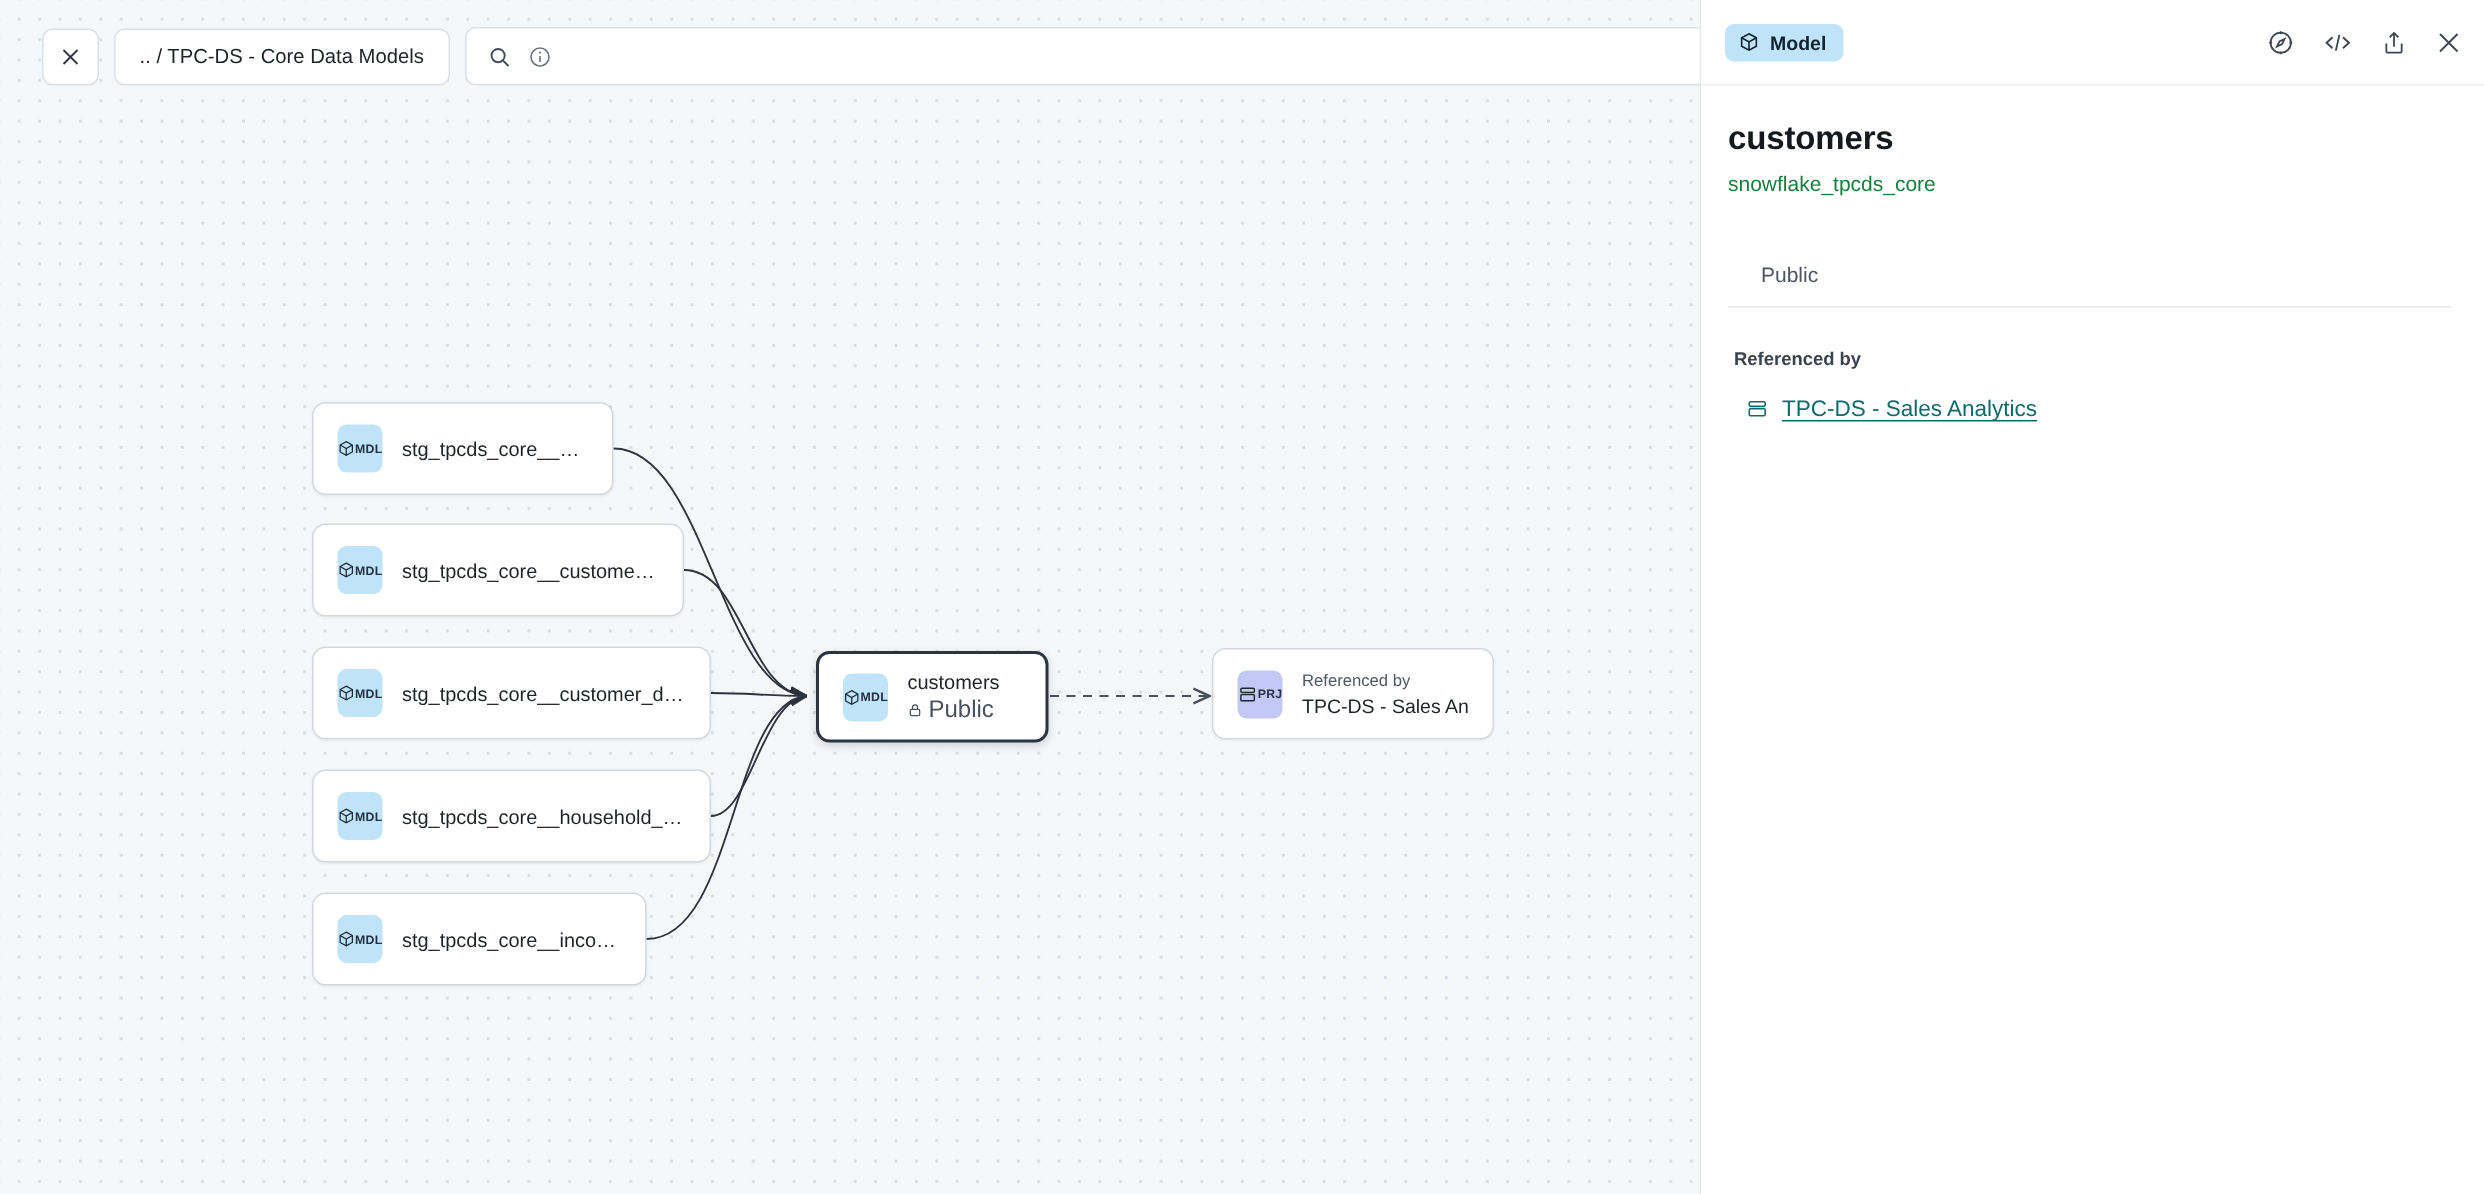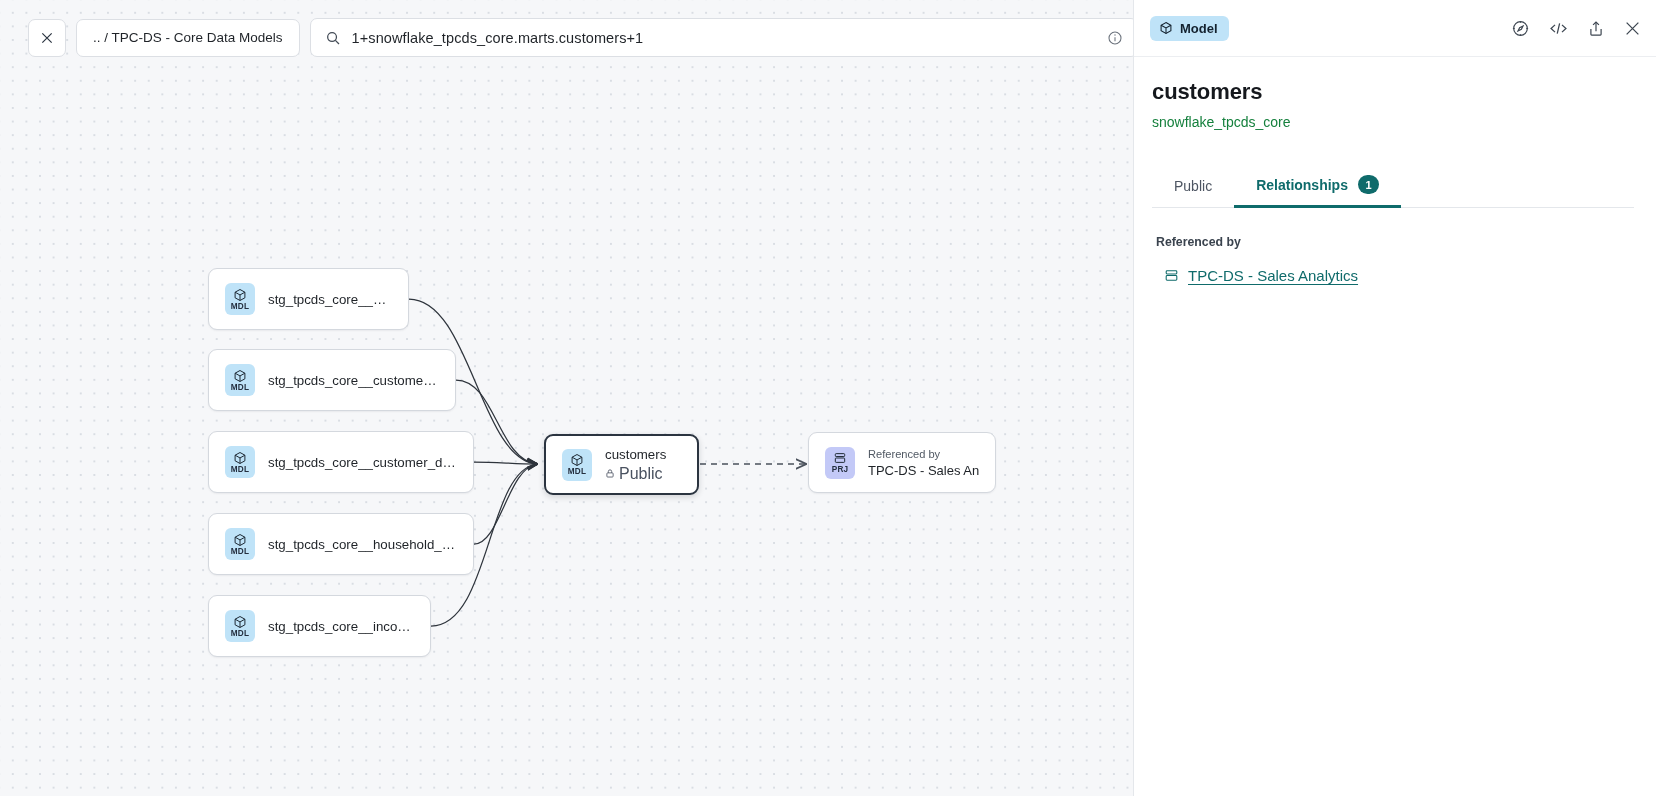--- a/index.html
+++ b/index.html
@@ -67,21 +67,21 @@
     z-index: 5;
   }
   .node.selected {
     border: 2px solid #2b3440;
     box-shadow: 0 2px 6px rgba(20,24,30,.16);
   }
   .badge {
     flex: 0 0 auto;
     width: 30px; height: 32px;
     border-radius: 6px;
-    display: flex; flex-direction: column; align-items: center; justify-content: center;
+    display: flex; flex-direction: row; align-items: center; justify-content: center;
     gap: 0px;
   }
   .badge.mdl { background: #bfe3f8; }
   .badge.prj { background: #c3c9f7; }
   .badge .bl { font-size: 8.2px; font-weight: 700; color: #253040; letter-spacing: .2px; line-height: 9px; }
   .node-text { margin-left: 13px; overflow: hidden; }
   .node-title {
     font-size: 13.3px; color: #1f2328; white-space: nowrap;
     overflow: hidden; text-overflow: ellipsis;
   }
@@ -276,21 +276,20 @@
         <svg width="16" height="16" viewBox="0 0 24 24" fill="none" stroke="#2b3440" stroke-width="1.8">
           <path d="M5 5 19 19M19 5 5 19"></path>
         </svg>
       </div>
       <div class="breadcrumb">.. / TPC-DS - Core Data Models</div>
       <div class="searchwrap">
         <svg width="16" height="16" viewBox="0 0 24 24" fill="none" stroke="#434b56" stroke-width="1.9">
           <circle cx="10.6" cy="10.6" r="6.6"></circle>
             <path d="M15.6 15.6 21 21"></path>
         </svg>
-        <input class="search-input" value="1+snowflake_tpcds_core.marts.customers+1" style="">
         <span class="info-ic">
           <svg width="16" height="16" viewBox="0 0 24 24" fill="none" stroke="#6b727c" stroke-width="1.6">
             <circle cx="12" cy="12" r="9"></circle>
               <path d="M12 11v6"></path>
               <circle cx="12" cy="7.6" r="1.05" fill="#6b727c" stroke="none"></circle>
           </svg>
         </span>
       </div>
       <div class="tb-btn">
         
@@ -336,24 +335,20 @@
     </div>
 
     <div class="panel-body">
       <div class="panel-title">customers</div>
       <div class="panel-sub">snowflake_tpcds_core</div>
 
       <div class="tabs">
         <div class="tab">
           <span>Public</span>
         </div>
-        <div class="tab active">
-          <span>Relationships</span>
-          <span class="tab-badge">1</span>
-        </div>
       </div>
 
       <div class="sec-label">Referenced by</div>
 
       <div class="ref-item">
         <svg width="15" height="15" viewBox="0 0 24 24" fill="none" stroke="#0f6b6b" stroke-width="1.7">
           <rect x="3.5" y="4.5" width="17" height="5" rx="1.4"></rect>
             <rect x="3.5" y="12" width="17" height="7.5" rx="1.4"></rect>
         </svg>
         <span class="ref-link">TPC-DS - Sales Analytics</span>

